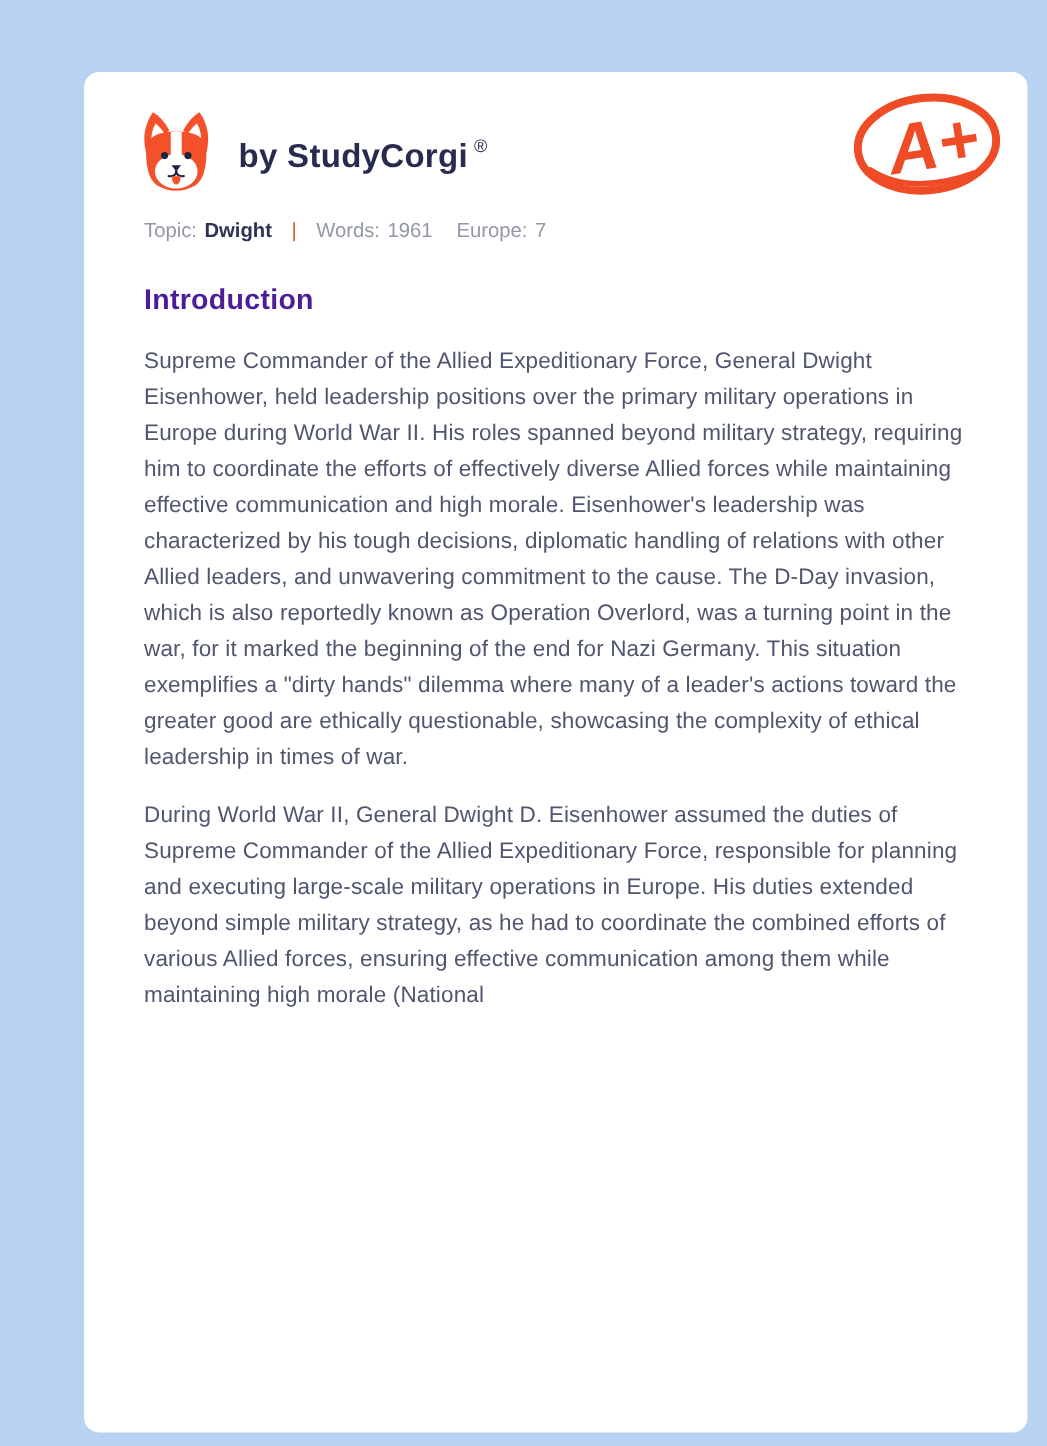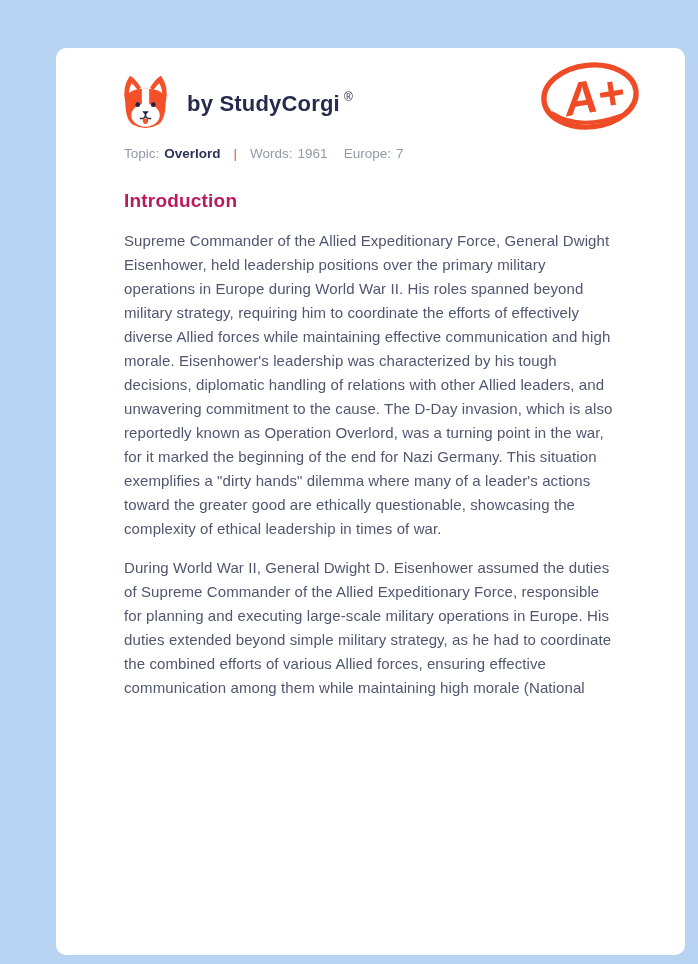--- a/index.html
+++ b/index.html
@@ -13,21 +13,21 @@
   }
   .card {
     position: absolute;
     left: 56px;
     top: 48px;
     width: 629px;
     height: 907px;
     background: #ffffff;
     border-radius: 10px;
     box-sizing: border-box;
-    padding: 0 68px;
+    padding: 0 40px;
     overflow: hidden;
   }
   .header {
     margin-top: 27px;
     height: 56px;
     display: flex;
     align-items: center;
     justify-content: space-between;
   }
   .brand {
@@ -79,21 +79,21 @@
     color: #e4552d;
     margin: 0 13px;
   }
   .meta .item { margin-right: 16px; display: inline-flex; }
   .meta .item .value { margin-left: 5px; }
   .section-heading {
     margin: 27px 0 0 0;
     font-size: 19px;
     line-height: 26px;
     font-weight: bold;
-    color: #be185d;
+    color: #4c1d95;
     letter-spacing: 0.2px;
   }
   .body-text {
     margin: 15px 0 0 0;
     font-size: 15px;
     line-height: 24px;
     color: #515670;
     letter-spacing: 0.1px;
   }
 </style>
@@ -129,21 +129,21 @@
           <path d="M16 58 Q44 76 88 60" stroke-width="4"></path>
         </g>
         <text x="28" y="57" font-size="48" font-style="italic" font-weight="bold" fill="#ee4b26" transform="rotate(-9 55 41)">A+</text>
       </svg>
     </span>
   </div>
 
 
   <div class="meta">
     <span class="label">Topic:</span>
-    <a class="topic-link">Overlord</a>
+    <a class="topic-link">Dwight</a>
     <span class="sep">|</span>
     <span class="item">
         <span>Words:</span>
         <span class="value">1961</span>
       </span>
     <span class="item">
         <span>Europe:</span>
         <span class="value">7</span>
       </span>
   </div>

